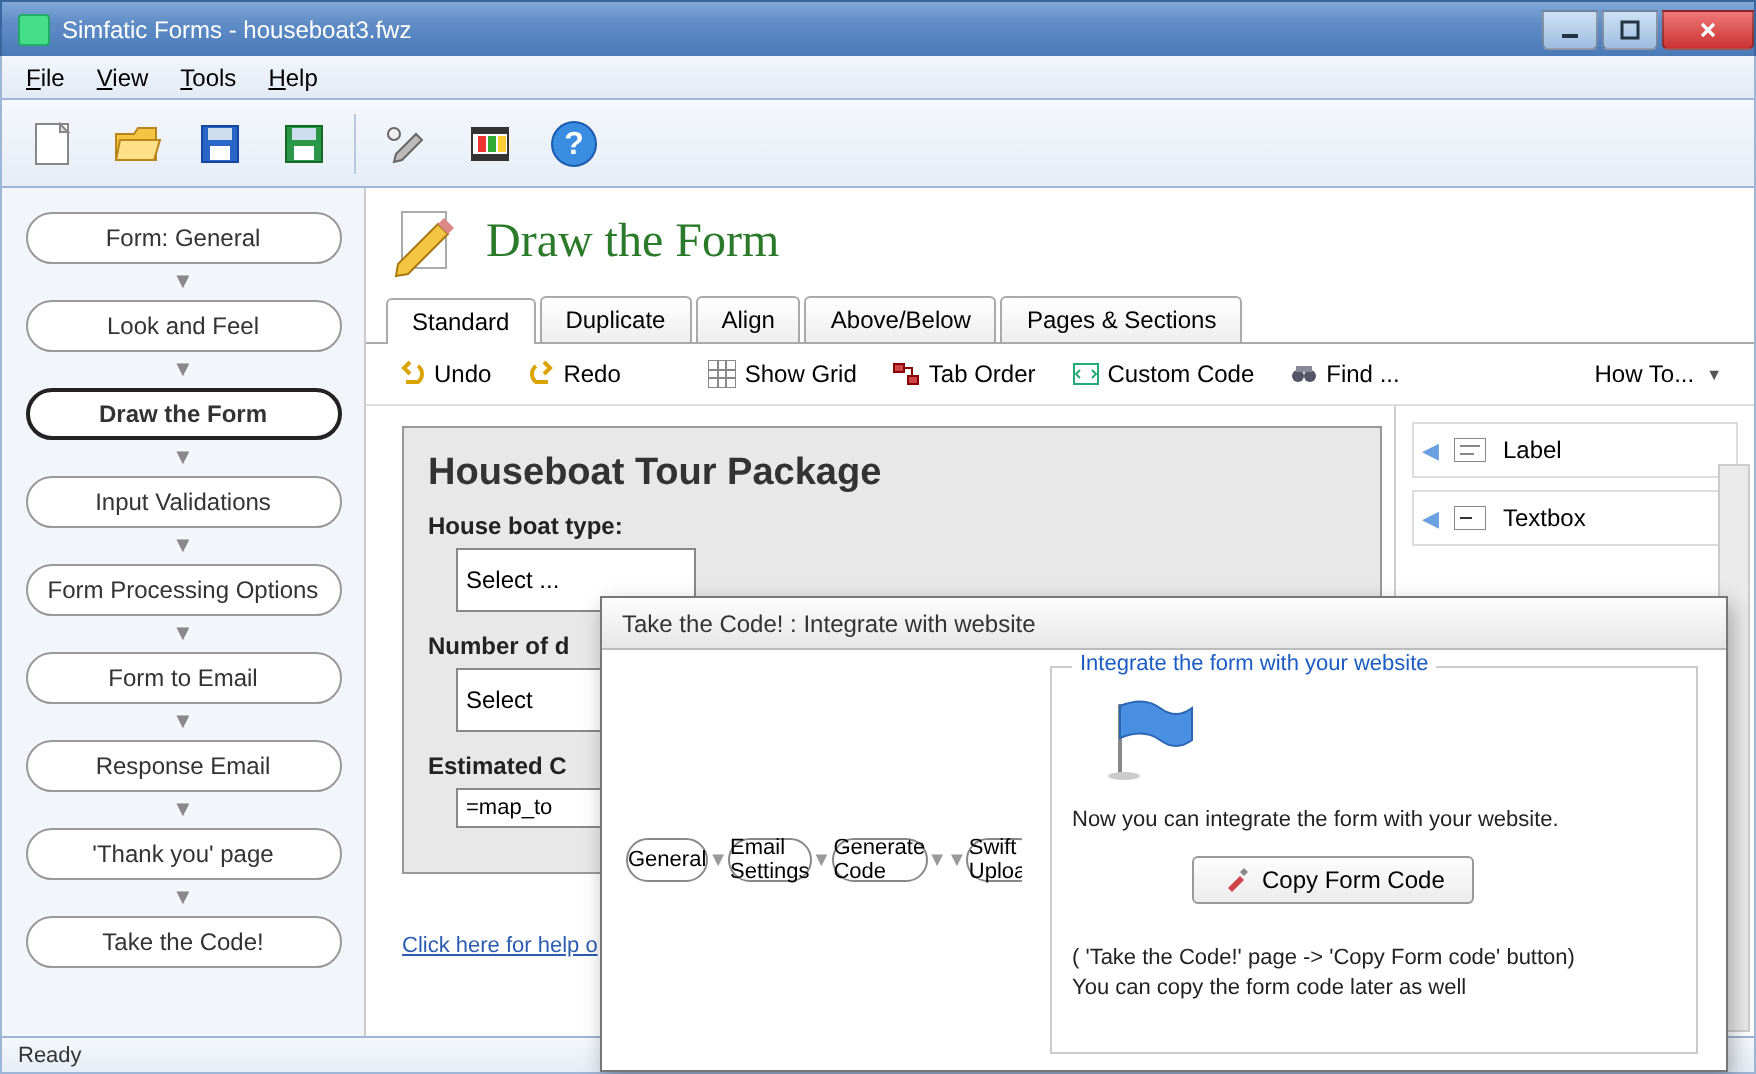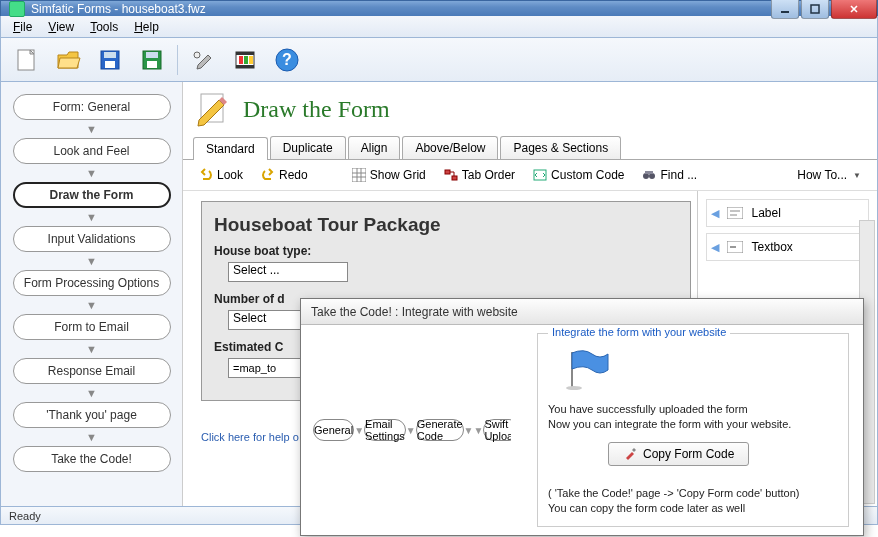--- a/index.html
+++ b/index.html
@@ -1,19 +1,19 @@
 <!DOCTYPE html>
 <html><head>
 <meta charset="utf-8">
 <style>
 * { box-sizing: border-box; margin: 0; padding: 0; font-family: "Segoe UI", Tahoma, sans-serif; }
 body { background: #fff; width: 878px; height: 537px; overflow: hidden; position: relative; }
 
 
-.titlebar { height: 16px; background: linear-gradient(#7fa8d8, #5f8cc5 40%, #4a7ab8); display: flex; align-items: center; justify-content: space-between; padding: 0 0 0 8px; border: 1px solid #3a66a0; border-bottom: none; }
+.titlebar { height: 28px; background: linear-gradient(#7fa8d8, #5f8cc5 40%, #4a7ab8); display: flex; align-items: center; justify-content: space-between; padding: 0 0 0 8px; border: 1px solid #3a66a0; border-bottom: none; }
 .titlebar-left { display: flex; align-items: center; gap: 6px; }
 .titlebar-icon { width: 16px; height: 16px; background: #4d8; border: 1px solid #2a6; border-radius: 2px; }
 .titlebar-text { color: #fff; font-size: 12px; }
 .winbtns { display: flex; height: 20px; }
 .winbtn { width: 30px; height: 20px; display: flex; align-items: center; justify-content: center; margin-left: 2px; border: 1px solid rgba(0,0,0,.3); border-radius: 0 0 3px 3px; cursor: pointer; }
 .winbtn.min, .winbtn.max { background: linear-gradient(#cde0f5, #9fbde0); width: 28px; }
 .winbtn.close { background: linear-gradient(#e77, #c33); width: 46px; }
 .winbtn svg { width: 12px; height: 12px; }
 
 .menubar { height: 22px; background: linear-gradient(#f3f6fb, #e2eaf5); display: flex; align-items: center; padding: 0 4px; border: 1px solid #9db6d6; border-top: none; font-size: 12px; }
@@ -43,38 +43,38 @@
 
 .subtoolbar { display: flex; align-items: center; gap: 10px; padding: 6px 12px; font-size: 12px; border-bottom: 1px solid #ddd; flex-wrap: wrap; }
 .subbtn { display: flex; align-items: center; gap: 4px; cursor: pointer; padding: 2px 4px; }
 .ddarrow { font-size: 8px; color: #555; margin-left: 2px; }
 
 .canvas-wrap { display: flex; height: calc(100% - 128px); }
 .canvas { flex: 1; padding: 10px 6px 10px 18px; overflow: hidden; }
 .formpreview { border: 1px solid #999; background: #e8e8e8; padding: 12px 12px; }
 .formtitle { font: bold 19px Arial; color: #333; margin-bottom: 8px; }
 .formlabel { font: bold 12px Arial; color: #222; }
-.formselect { width: 120px; border: 1px solid #888; background: #fff; font-size: 12px; height: 20px; padding: 0 4px; margin: 4px 0 10px 14px; display: flex; }
+.formselect { width: 120px; border: 1px solid #888; background: #fff; font-size: 12px; height: 32px; padding: 0 4px; margin: 4px 0 10px 14px; display: flex; align-items: center; }
 .forminput { width: 120px; border: 1px solid #888; background: #ffffff; font-size: 11px; height: 20px; padding: 0 4px; margin: 4px 0 10px 14px; display: flex; align-items: center; }
-.canvas-help { color: #2a5db0; font-size: 11px; cursor: pointer; margin-top: 30px; display: inline-block; }
+.canvas-help { color: #2a5db0; font-size: 11px; text-decoration: underline; cursor: pointer; margin-top: 30px; display: inline-block; }
 
 .palette { width: 180px; border-left: 1px solid #ccc; padding: 8px; }
 .palscroll { position: absolute; right: 2px; top: 138px; width: 16px; bottom: 2px; background: #eaeaea; border: 1px solid #ccc; }
 .palitem { display: flex; align-items: center; gap: 8px; padding: 6px 4px; font-size: 12px; border: 1px solid #ddd; margin-bottom: 6px; cursor: pointer; background: #fff; }
 .palhandle { color: #6aa0e0; font-size: 11px; }
 
 .dialog { position: absolute; left: 300px; top: 298px; width: 564px; height: 238px; background: #fff; border: 1px solid #777; box-shadow: 2px 4px 10px rgba(0,0,0,.3); }
 .dlg-title { height: 26px; background: linear-gradient(#fdfdfd, #e6e6e6); display: flex; align-items: center; padding: 0 10px; font-size: 12px; color: #333; border-bottom: 1px solid #bbb; }
 .dlg-body { display: flex; height: calc(100% - 26px); }
 .dlg-left { width: 210px; padding: 10px 12px; display: flex; flex-direction: row; align-items: center; overflow: hidden; }
 .stepbtn { width: 150px; height: 22px; border: 1px solid #888; border-radius: 11px; background: #fff; font-size: 11px; display: flex; align-items: center; justify-content: center; cursor: pointer; margin: 1px 0; }
 .stepbtn.active { border: 2px solid #222; font-weight: 600; }
 .steparrow { height: 10px; display: flex; align-items: center; justify-content: center; font-size: 10px; color: #999; }
 .dlg-right { flex: 1; padding: 8px 14px; }
-.fieldset { border: 1px solid #ccc; padding: 10px 10px 8px; height: 100%; position: relative; margin-left: 12px; }
+.fieldset { border: 1px solid #ccc; padding: 10px 10px 8px; height: 100%; position: relative; }
 .fieldset-legend { position: absolute; top: -8px; left: 10px; background: #fff; padding: 0 4px; font-size: 11px; color: #1a5bc4; }
 .flag { width: 50px; height: 42px; margin: 4px 0 8px 14px; }
 .dlg-text { font-size: 11px; color: #222; line-height: 1.35; }
 .copybtn { display: inline-flex; align-items: center; gap: 6px; border: 1px solid #999; background: linear-gradient(#fdfdfd, #ececec); padding: 4px 14px; font-size: 12px; margin: 10px 0 10px 60px; cursor: pointer; border-radius: 3px; }
 </style>
 </head>
 <body>
 
 <div class="titlebar">
   <div class="titlebar-left">
@@ -197,21 +197,21 @@
         <div class="tab">Above/Below</div>
         <div class="tab">Pages &amp; Sections</div>
       </div>
 
     <div class="subtoolbar">
       <div class="subbtn">
           <svg width="14" height="14">
             <path d="M10 3a5 5 0 010 8H4" fill="none" stroke="#d9a400" stroke-width="2"></path>
             <path d="M6 1L3 4l3 3" fill="none" stroke="#d9a400" stroke-width="2"></path>
           </svg>
-          <span>Look</span>
+          <span>Undo</span>
         </div>
       <div class="subbtn">
           <svg width="14" height="14">
             <path d="M4 3a5 5 0 000 8h6" fill="none" stroke="#d9a400" stroke-width="2"></path>
             <path d="M8 1l3 3-3 3" fill="none" stroke="#d9a400" stroke-width="2"></path>
           </svg>
           <span>Redo</span>
         </div>
       <div style="width:16px"></div>
       <div class="subbtn">
@@ -315,21 +315,20 @@
         <div class="stepbtn active">Integrate with website</div>
       </div>
     <div class="dlg-right">
       <div class="fieldset">
         <div class="fieldset-legend">Integrate the form with your website</div>
         <svg class="flag" viewBox="0 0 50 42">
             <line x1="10" y1="4" x2="10" y2="40" stroke="#888" stroke-width="2"></line>
             <path d="M10 5 Q22 0 30 6 Q38 12 46 6 L46 22 Q38 28 30 22 Q22 16 10 21 Z" fill="#4a90e2" stroke="#2a66b2"></path>
             <ellipse cx="12" cy="40" rx="8" ry="2" fill="#ccc"></ellipse>
           </svg>
-        <div class="dlg-text">You have successfully uploaded the form</div>
         <div class="dlg-text">Now you can integrate the form with your website.</div>
         <div class="copybtn">
           <svg width="14" height="14">
               <path d="M3 11l6-6 2 2-6 6z" fill="#c44"></path>
               <path d="M9 3l2 2 2-2-2-2z" fill="#888"></path>
             </svg>
           <span>Copy Form Code</span>
         </div>
         <div class="dlg-text" style="margin-top:10px">( 'Take the Code!' page -&gt; 'Copy Form code' button)</div>
         <div class="dlg-text">You can copy the form code later as well</div>

